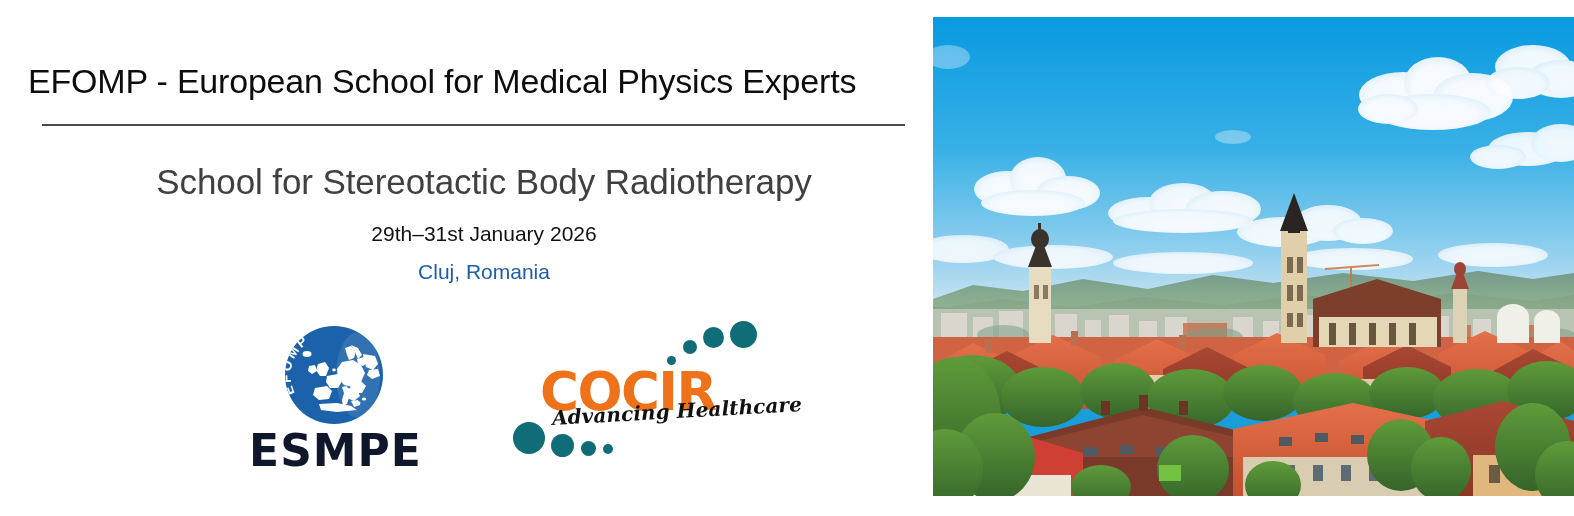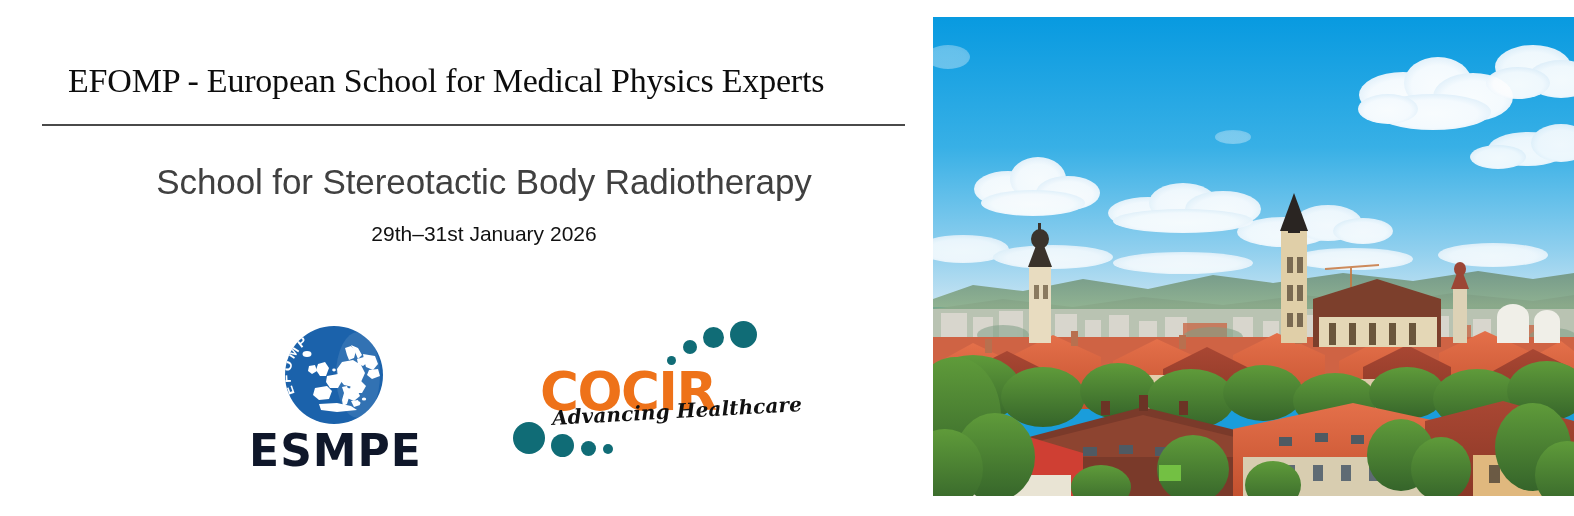--- a/index.html
+++ b/index.html
@@ -34,22 +34,21 @@
   .org-title {
     position: absolute;
     left: 28px;
     top: 62px;
     width: 880px;
     font-size: 34px;
     font-weight: 400;
     color: #0d0d0d;
     letter-spacing: -0.2px;
     white-space: nowrap;
-    font-family: Liberation Serif, serif;
-    margin-left: 40px;
+    font-family: Liberation Sans, sans-serif;
   }
 
   .rule {
     position: absolute;
     left: 42px;
     top: 124px;
     width: 863px;
     height: 2px;
     background: #4a4a4a;
   }
@@ -214,20 +213,21 @@
   <div class="left-panel">
 
     <div class="org-title">EFOMP - European School for Medical Physics Experts</div>
 
     <div class="rule"></div>
 
     <div class="school-title">School for Stereotactic Body Radiotherapy</div>
 
     <div class="dates">29th–31st January 2026</div>
 
+    <div class="location">Cluj, Romania</div>
 
     <div class="logo-row">
 
       <div class="esmpe-logo">
         <div class="esmpe-globe">
           <div class="globe-shine"></div>
           <svg class="globe-map" viewBox="0 0 98 98">
             <g fill="#ffffff">
 
               <path d="M60 22 L66 20 L71 25 L69 32 L64 34 L62 29 Z"></path>

